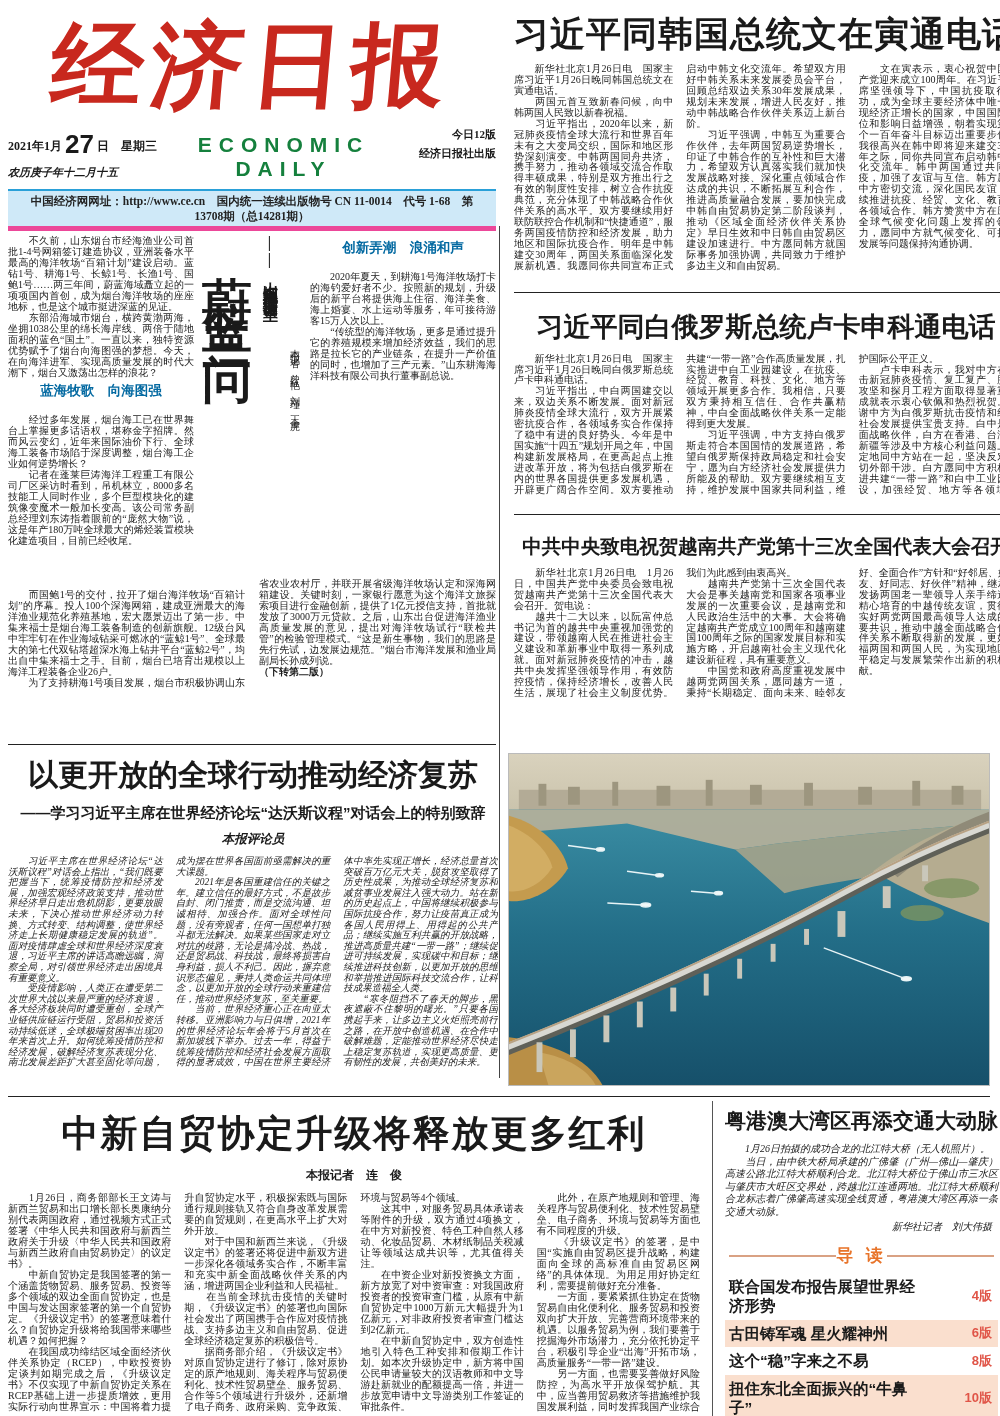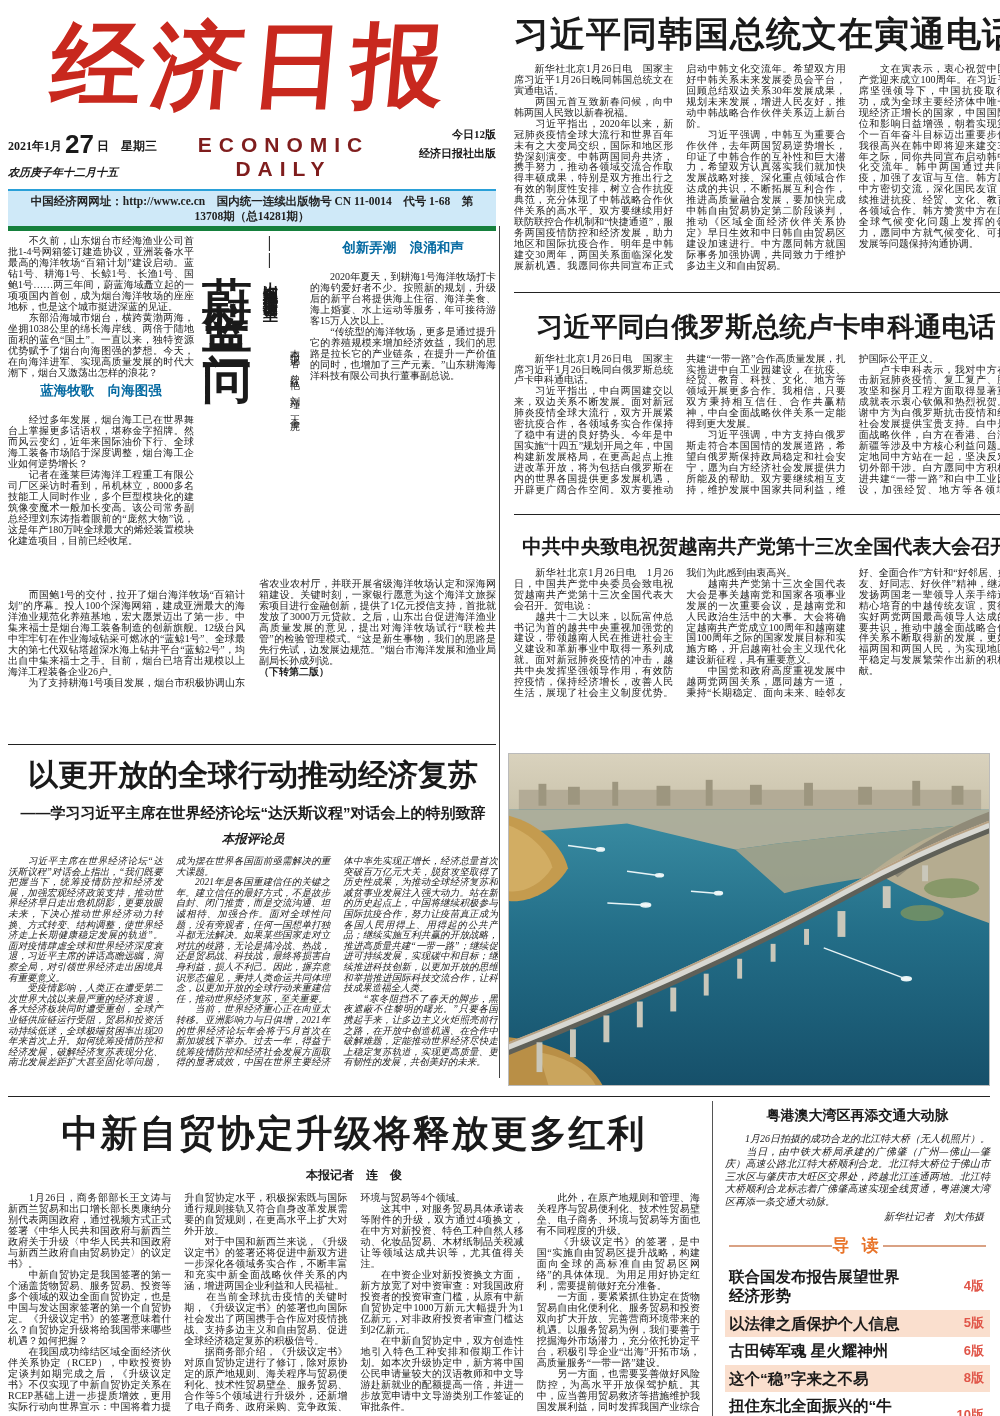--- a/index.html
+++ b/index.html
@@ -20,24 +20,24 @@
     text-align:center; color:#c8281e; font-weight:bold;
     font-size:92px; line-height:1.25; letter-spacing:8px;
     transform:skewX(-5deg); font-family:"DejaVu Serif",serif;
     padding-top:8px; white-space:nowrap;
   }
   .dateline { display:flex; align-items:flex-start; margin-top:2px; }
   .date-left { width:155px; font-size:12px; line-height:1.5; font-weight:bold; }
   .date-big { font-size:26px; font-weight:bold; font-family:"Liberation Sans",sans-serif; vertical-align:-3px; }
   .date-lunar { font-size:11px; font-style:italic; font-weight:bold; }
   .eng-title { flex:1; text-align:center; font-family:"Liberation Sans",sans-serif;
-    font-size:21px; letter-spacing:7px; font-weight:bold; color:#7f1d1d; padding-top:8px; }
+    font-size:21px; letter-spacing:7px; font-weight:bold; color:#15803d; padding-top:8px; }
   .date-right { width:92px; text-align:right; font-size:11px; line-height:1.7; font-weight:bold; }
   .info-bar {
-    margin-top:8px; background:#cfe9f8; border-top:2px solid #2aa0d8; border-bottom:5px solid #15803d;
+    margin-top:8px; background:#cfe9f8; border-top:2px solid #2aa0d8; border-bottom:5px solid #ec4899;
     font-size:11.5px; text-align:center; padding:3px 17px 2px; color:#222; font-weight:bold;
   }
 
   
   .article { padding-top:6px; }
   .headline-xl { font-family:"Liberation Sans",sans-serif; font-weight:900; text-align:center;
     font-size:35px; letter-spacing:1px; line-height:1.15; padding:8px 0 10px; white-space:nowrap; }
   .headline-l  { font-family:"Liberation Sans",sans-serif; font-weight:900; text-align:center;
     font-size:27px; line-height:1.2; padding:10px 0 10px; white-space:nowrap; }
   .headline-m  { font-family:"Liberation Sans",sans-serif; font-weight:900; text-align:center;
@@ -88,21 +88,21 @@
   
   .bottom { display:flex; margin-top:4px; height:322px; }
   .fta { width:712px; flex:0 0 712px; padding:0 12px 0 8px; }
   .fta-head { font-family:"Liberation Serif",serif; font-weight:900; font-size:37px;
     text-align:center; letter-spacing:2px; padding:8px 0 8px; white-space:nowrap; }
   .fta-by { text-align:center; font-size:12px; font-weight:bold; padding-bottom:8px; }
   .fta-body { column-count:4; column-gap:13px; font-size:10px; line-height:11px;
     text-align:justify; white-space:pre-line; height:228px; overflow:hidden; }
 
   .bottom-right { flex:1; border-left:1px solid #555; padding:2px 10px 0 12px; }
-  .br-head { font-family:"Liberation Sans",sans-serif; font-weight:900; font-size:14px;
+  .br-head { font-family:"Liberation Sans",sans-serif; font-weight:900; font-size:21px;
     text-align:center; padding:4px 0 8px; white-space:nowrap; }
   .br-caption { font-size:10px; line-height:12.5px; font-style:italic; text-align:justify; white-space:pre-line; }
   .br-credit { font-size:10px; font-style:italic; text-align:right; padding:2px 6px 0 0; }
 
   .guide { margin-top:10px; }
   .guide-head { display:flex; align-items:center; margin:2px 4px 6px; }
   .guide-head .gline { flex:1; height:2px; background:#d9a183; }
   .guide-title { color:#e8742a; font-family:"Liberation Sans",sans-serif; font-weight:900;
     font-size:17px; letter-spacing:4px; white-space:nowrap; }
   .guide-item { display:flex; align-items:center; justify-content:space-between;
@@ -323,24 +323,20 @@
           <span class="gline"></span>
           <span class="guide-title">导 读</span>
           <span class="gline"></span>
         </div>
         <div>
           <div class="guide-item">
             <span>联合国发布报告展望世界经济形势</span>
             <span class="guide-page">4版</span>
           </div>
           <div class="guide-item">
-            <span>以法律之盾保护个人信息</span>
-            <span class="guide-page">5版</span>
-          </div>
-          <div class="guide-item">
             <span>古田铸军魂 星火耀神州</span>
             <span class="guide-page">6版</span>
           </div>
           <div class="guide-item">
             <span>这个“稳”字来之不易</span>
             <span class="guide-page">8版</span>
           </div>
           <div class="guide-item">
             <span>扭住东北全面振兴的“牛鼻子”</span>
             <span class="guide-page">10版</span>

